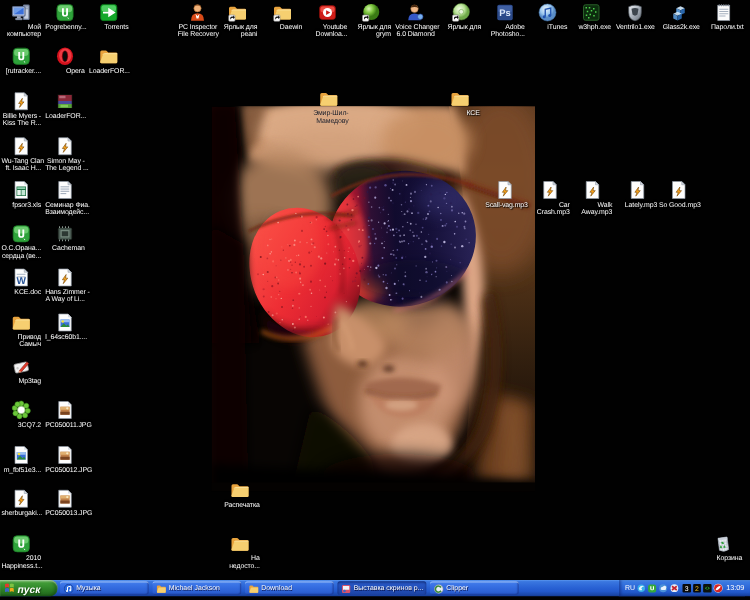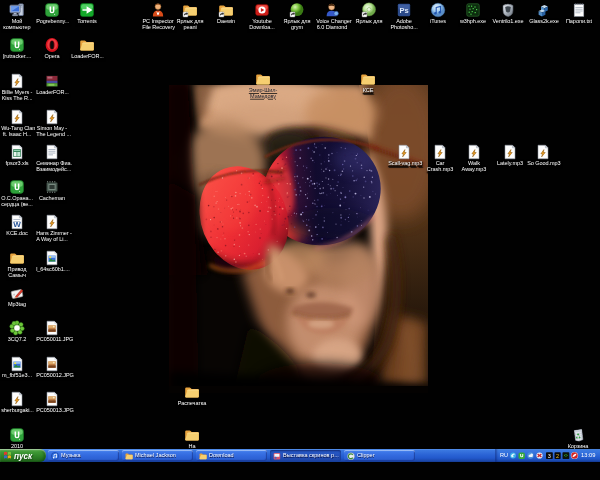--- a/index.html
+++ b/index.html
@@ -1,15 +1,15 @@
 <!DOCTYPE html>
 <html><head><meta charset="utf-8"><style>
 html,body{margin:0;padding:0;width:600px;height:480px;background:#010101;overflow:hidden;}
 body{position:relative;font-family:"Liberation Sans",sans-serif;}
-.ic{position:absolute;width:44px;text-align:center;text-decoration:underline;}
+.ic{position:absolute;width:44px;text-align:right;}
 .ig{height:15px;display:flex;align-items:flex-end;justify-content:center;}
 .tx{margin-top:0.5px;font-size:7.7px;line-height:7.6px;color:#fff;text-shadow:1px 1.2px 1px #000,0 0 2.5px #000;letter-spacing:-0.1px;white-space:nowrap;transform:scale(0.72);transform-origin:50% 0;}
 .dk{color:#181820;text-shadow:0 0 1px rgba(250,230,220,0.35);}
 </style></head><body>
 <svg style="position:absolute;left:169px;top:85px" width="259" height="308" viewBox="0 0 259 308">
     <defs>
 <linearGradient id="bgbr" x1="0" y1="0" x2="0" y2="1">
 <stop offset="0" stop-color="#5a3920"></stop>
         <stop offset="0.18" stop-color="#6f4727"></stop>
         <stop offset="0.42" stop-color="#523318"></stop>
@@ -1119,21 +1119,21 @@
         </g>
         <g fill="#2e9e3a">
           <path d="M6.6 7.2 L8.4 6.2 L9.2 8 L8.2 8.4 L7.4 7.8Z"></path>
           <path d="M9.6 9.2 L10.6 10.8 L9 11.6 L8.6 10.4Z"></path>
           <path d="M6.4 9.4 L5.8 11.2 L7.4 11.6 L7.6 10.4Z"></path>
         </g>
       </svg>
     </div>
     <div class="tx">Корзина</div>
   </div>
-<div style="position:absolute;left:0;top:449px;width:596px;height:13px;background:linear-gradient(#5a96ee 0%,#3a77e0 10%,#2a63d5 45%,#2258cb 70%,#1a46a8 92%,#143a90 100%);text-decoration:underline;">
+<div style="position:absolute;left:0;top:464px;width:596px;height:13px;background:linear-gradient(#5a96ee 0%,#3a77e0 10%,#2a63d5 45%,#2258cb 70%,#1a46a8 92%,#143a90 100%);text-decoration:underline;">
     <div style="position:absolute;left:0;top:0;width:46px;height:13px;border-radius:0 6px 6px 0;background:linear-gradient(#6cbf5c 0%,#3f9a36 22%,#2f8428 55%,#25701f 85%,#1d5c18 100%);box-shadow:inset 0 1px 1px rgba(255,255,255,0.45), inset -2px 0 3px rgba(0,40,0,0.4);">
 <svg width="46" height="13" viewBox="0 0 46 13" style="position:absolute;left:0;top:0">
 <g transform="translate(4,1.8) scale(0.7)">
           <path d="M0 2.2 Q2.5 0.6 4.6 2 L4.6 6 Q2.5 4.8 0 6.2Z" fill="#e23a2e"></path>
           <path d="M5.4 2.1 Q7.6 0.7 10 2.1 L10 6 Q7.7 4.8 5.4 6Z" fill="#7dc242"></path>
           <path d="M0 7.2 Q2.5 5.8 4.6 7 L4.6 11 Q2.5 9.8 0 11.2Z" fill="#3a66c8"></path>
           <path d="M5.4 7.1 Q7.6 5.7 10 7.1 L10 11 Q7.7 9.8 5.4 11Z" fill="#f0a818"></path>
         </g>
 <text x="14" y="10" font-family="Liberation Sans" font-size="8.2" font-weight="bold" font-style="italic" fill="#fff" style="text-shadow:1px 1px 1px #1a4a14">пуск</text>
       </svg>

